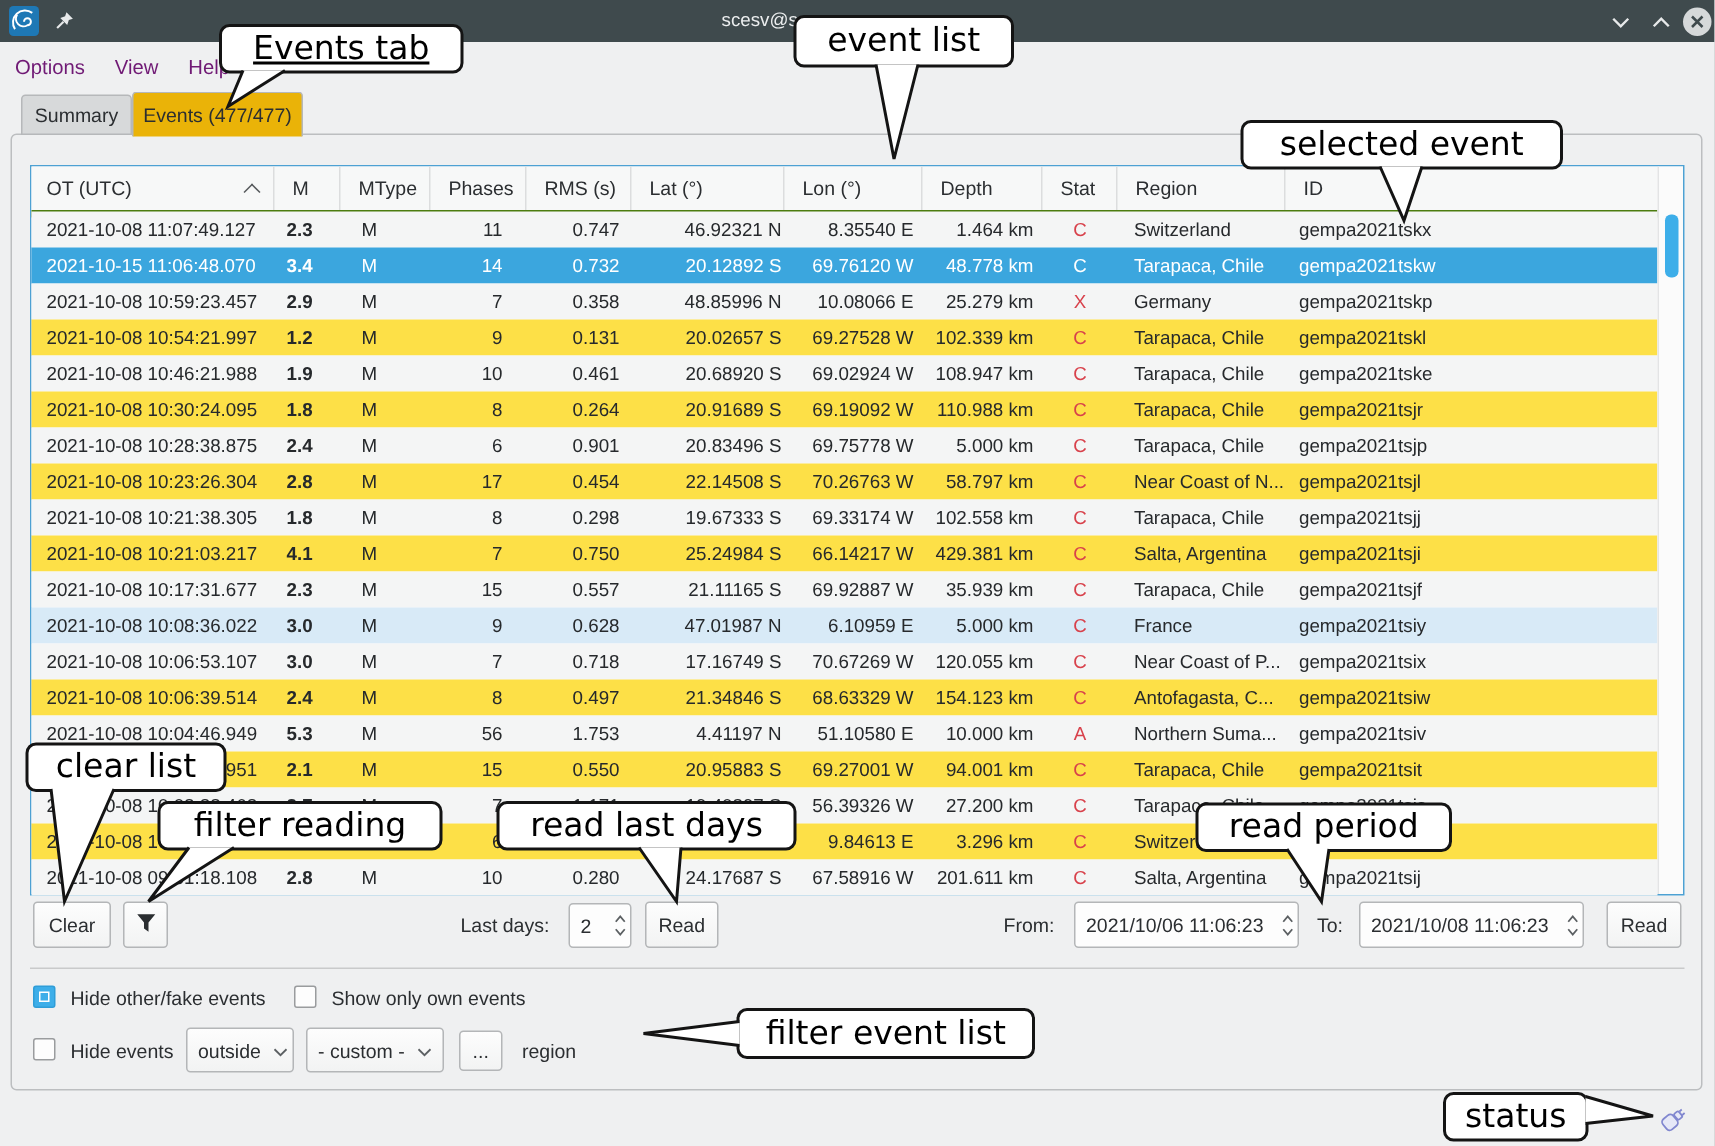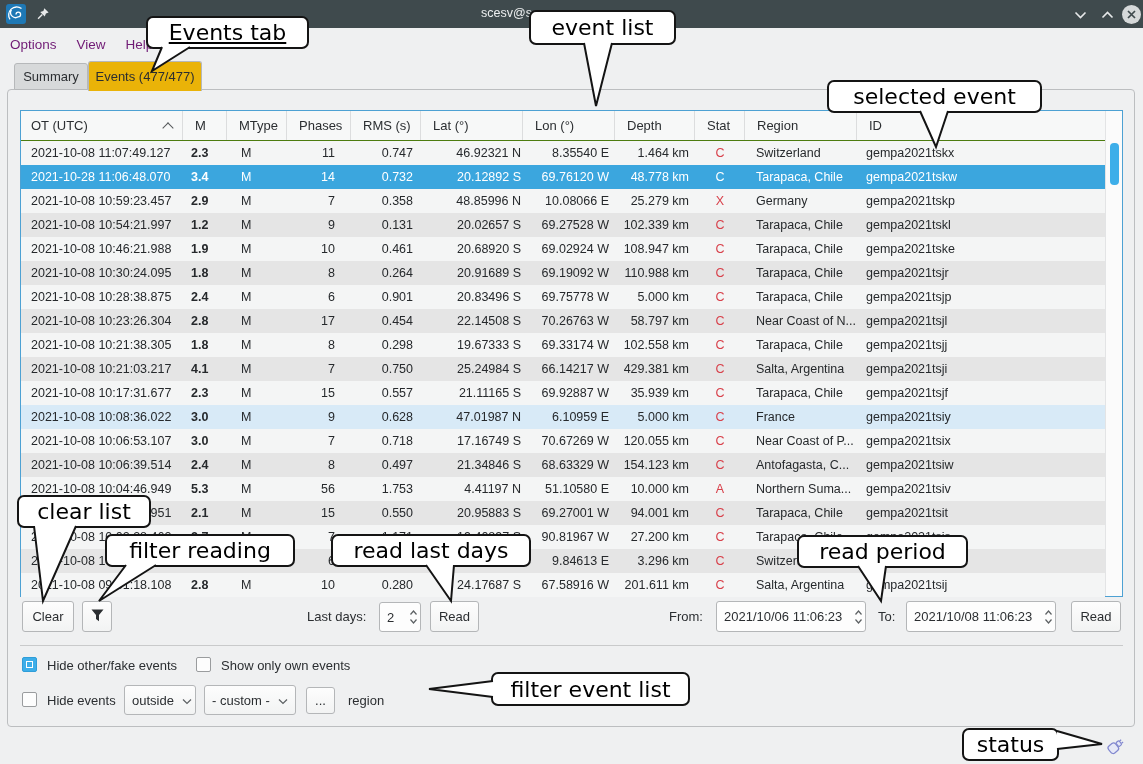--- a/index.html
+++ b/index.html
@@ -35,21 +35,21 @@
          display:grid;grid-template-columns:var(--cols);border-bottom:5px solid #4d7c0f;}
   .th{position:relative;font-size:13px;color:#2b2e31;line-height:29px;padding-left:12px;
       border-right:1px solid #dcddde;white-space:nowrap;overflow:hidden;cursor:pointer;}
   .th:first-child{padding-left:10px;}
   .th:last-child{border-right:none;}
   .sortup{position:absolute;right:10px;top:13px;width:7px;height:7px;
           border-left:1.6px solid #55585b;border-top:1.6px solid #55585b;transform:rotate(45deg);}
   #rows{position:absolute;left:0;top:30px;width:calc(100% - 17px);}
   .row{display:grid;grid-template-columns:var(--cols);height:24px;line-height:24px;
        font-size:12.5px;color:#26292c;cursor:default;}
-  .row.odd{background:#f4f5f5;} .row.even{background:#e5e5e5;}
+  .row.odd{background:#f4f5f5;} .row.even{background:#fde047;}
   .row.tinted{background:#d8eaf7;}
   .row.selected{background:#3ba6de;color:#ffffff;}
   .cell{white-space:nowrap;overflow:hidden;}
   .c-ot{padding-left:10px;} .c-m{padding-left:8px;font-weight:bold;} .c-mtype{padding-left:14px;}
   .c-phases{text-align:right;padding-right:16px;} .c-rms{text-align:right;padding-right:8px;}
   .c-lat{text-align:right;padding-right:2px;} .c-lon{text-align:right;padding-right:6px;}
   .c-depth{text-align:right;padding-right:6px;}
   .c-stat{text-align:center;color:#d8414b;}
   .row.selected .c-stat{color:#ffffff;}
   .c-region{padding-left:11px;} .c-id{padding-left:9px;}
@@ -158,21 +158,21 @@
           <div class="cell c-phases">11</div>
           <div class="cell c-rms">0.747</div>
           <div class="cell c-lat">46.92321 N</div>
           <div class="cell c-lon">8.35540 E</div>
           <div class="cell c-depth">1.464 km</div>
           <div class="cell c-stat">C</div>
           <div class="cell c-region">Switzerland</div>
           <div class="cell c-id">gempa2021tskx</div>
         </div>
         <div class="row even selected">
-          <div class="cell c-ot">2021-10-28 11:06:48.070</div>
+          <div class="cell c-ot">2021-10-15 11:06:48.070</div>
           <div class="cell c-m">3.4</div>
           <div class="cell c-mtype">M</div>
           <div class="cell c-phases">14</div>
           <div class="cell c-rms">0.732</div>
           <div class="cell c-lat">20.12892 S</div>
           <div class="cell c-lon">69.76120 W</div>
           <div class="cell c-depth">48.778 km</div>
           <div class="cell c-stat">C</div>
           <div class="cell c-region">Tarapaca, Chile</div>
           <div class="cell c-id">gempa2021tskw</div>
@@ -359,21 +359,21 @@
           <div class="cell c-region">Tarapaca, Chile</div>
           <div class="cell c-id">gempa2021tsit</div>
         </div>
         <div class="row odd">
           <div class="cell c-ot">2021-10-08 10:02:28.462</div>
           <div class="cell c-m">2.7</div>
           <div class="cell c-mtype">M</div>
           <div class="cell c-phases">7</div>
           <div class="cell c-rms">1.171</div>
           <div class="cell c-lat">19.40897 S</div>
-          <div class="cell c-lon">90.81967 W</div>
+          <div class="cell c-lon">56.39326 W</div>
           <div class="cell c-depth">27.200 km</div>
           <div class="cell c-stat">C</div>
           <div class="cell c-region">Tarapaca, Chile</div>
           <div class="cell c-id">gempa2021tsis</div>
         </div>
         <div class="row even">
           <div class="cell c-ot">2021-10-08 10:01:46.281</div>
           <div class="cell c-m">1.6</div>
           <div class="cell c-mtype">M</div>
           <div class="cell c-phases">6</div>

